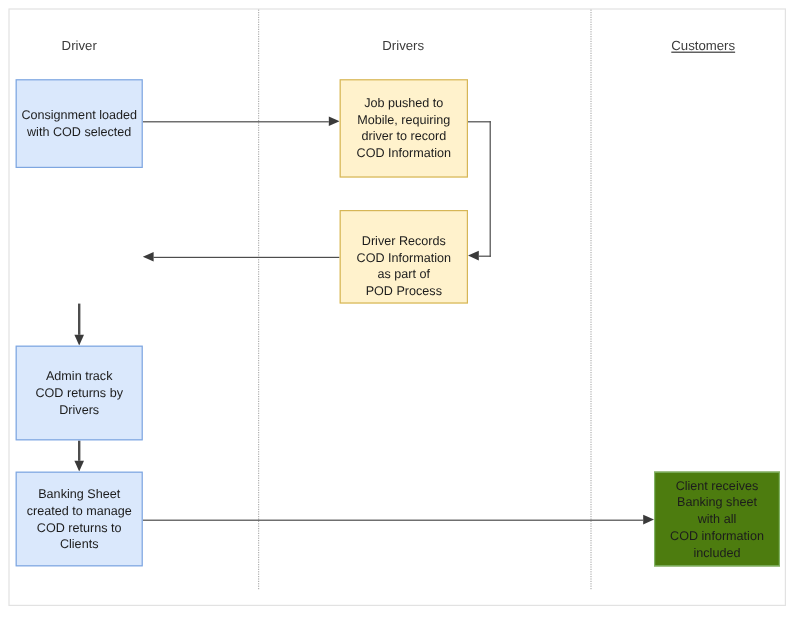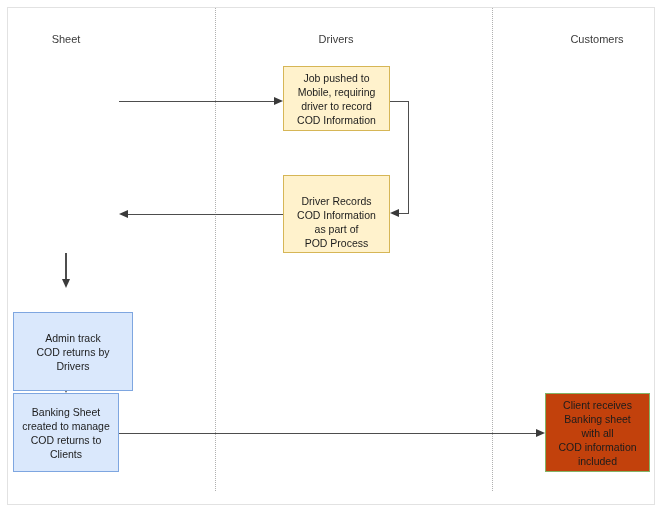--- a/index.html
+++ b/index.html
@@ -46,48 +46,48 @@
     position: absolute;
     top: 33px;
     text-align: center;
     font-size: 11px;
     color: #3b3b3b;
     line-height: 13px;
     white-space: nowrap;
   }
   #lane-header-admin    { left: 16px;  width: 100px; }
   #lane-header-drivers  { left: 286px; width: 100px; }
-  #lane-header-customers{ left: 547px; width: 100px; }
+  #lane-header-customers{ left: 536px; width: 100px; text-decoration: underline; }
 
   
   .node {
     position: absolute;
     box-sizing: border-box;
     border: 1px solid;
     display: flex;
     align-items: center;
     justify-content: center;
     text-align: center;
     font-size: 10.5px;
     line-height: 14px;
     color: #1c1c1c;
     padding: 2px;
   }
   .node .node-label { display: block; white-space: pre-line; }
 
   .node-blue   { background: #dae8fc; border-color: #7ea6e0; }
   .node-yellow { background: #fff2cc; border-color: #d6b656; }
-  .node-green  { background: #c2410c; border-color: #82b366; }
+  .node-green  { background: #4d7c0f; border-color: #82b366; }
 
   
   #node-consignment   { left: 13px;  top: 66px;  width: 106px; height: 74px; }
   #node-new-cod       { left: 13px;  top: 175px; width: 106px; height: 78px; }
-  #node-admin-track   { left: 13px;  top: 288px; width: 120px; height: 79px; margin-top: 24px; }
+  #node-admin-track   { left: 13px;  top: 288px; width: 106px; height: 79px; }
   #node-banking-sheet { left: 13px;  top: 393px; width: 106px; height: 79px; }
-  #node-job-pushed    { left: 283px; top: 66px;  width: 107px; height: 65px; }
+  #node-job-pushed    { left: 283px; top: 66px;  width: 107px; height: 82px; }
   #node-driver-records{ left: 283px; top: 175px; width: 107px; height: 78px; align-items: flex-end; }
   #node-client-receives{left: 545px; top: 393px; width: 105px; height: 79px; }
 
   
   .edge-line {
     position: absolute;
     background: #4d4d4d;
   }
   .edge-h { height: 1.4px; }
   .edge-v { width: 1.4px; }
@@ -116,21 +116,21 @@
 </head>
 <body>
 
 <div id="diagram-canvas">
 
   <div class="pool-frame"></div>
 
   <div class="lane-divider" id="lane-divider-1"></div>
   <div class="lane-divider" id="lane-divider-2"></div>
 
-  <div class="lane-header" id="lane-header-admin">Sheet</div>
+  <div class="lane-header" id="lane-header-admin">Driver</div>
   <div class="lane-header" id="lane-header-drivers">Drivers</div>
   <div class="lane-header" id="lane-header-customers">Customers</div>
 
   <div class="edge-line edge-h" style="left:119px; top:101px; width:155px;"></div>
   <div class="arrowhead arrow-right" style="left:274px; top:96.5px;"></div>
 
   <div class="edge-line edge-h" style="left:390px; top:101px; width:19px;"></div>
   <div class="edge-line edge-v" style="left:407.6px; top:101px; height:113px;"></div>
   <div class="edge-line edge-h" style="left:399px; top:213px; width:10px;"></div>
   <div class="arrowhead arrow-left" style="left:390px; top:208.5px;"></div>
@@ -140,20 +140,24 @@
 
   <div class="edge-line edge-v" style="left:65.3px; top:253px; height:26px;"></div>
   <div class="arrowhead arrow-down" style="left:61.5px; top:279px;"></div>
 
   <div class="edge-line edge-v" style="left:65.3px; top:367px; height:17px;"></div>
   <div class="arrowhead arrow-down" style="left:61.5px; top:384px;"></div>
 
   <div class="edge-line edge-h" style="left:119px; top:433px; width:417px;"></div>
   <div class="arrowhead arrow-right" style="left:536px; top:428.5px;"></div>
 
+  <div class="node node-blue" id="node-consignment">
+    <span class="node-label">Consignment loaded
+with COD selected</span>
+  </div>
 
   <div class="node node-yellow" id="node-job-pushed">
     <span class="node-label">Job pushed to
 Mobile, requiring
 driver to record
 COD Information</span>
   </div>
 
   <div class="node node-yellow" id="node-driver-records">
     <span class="node-label">Driver Records

